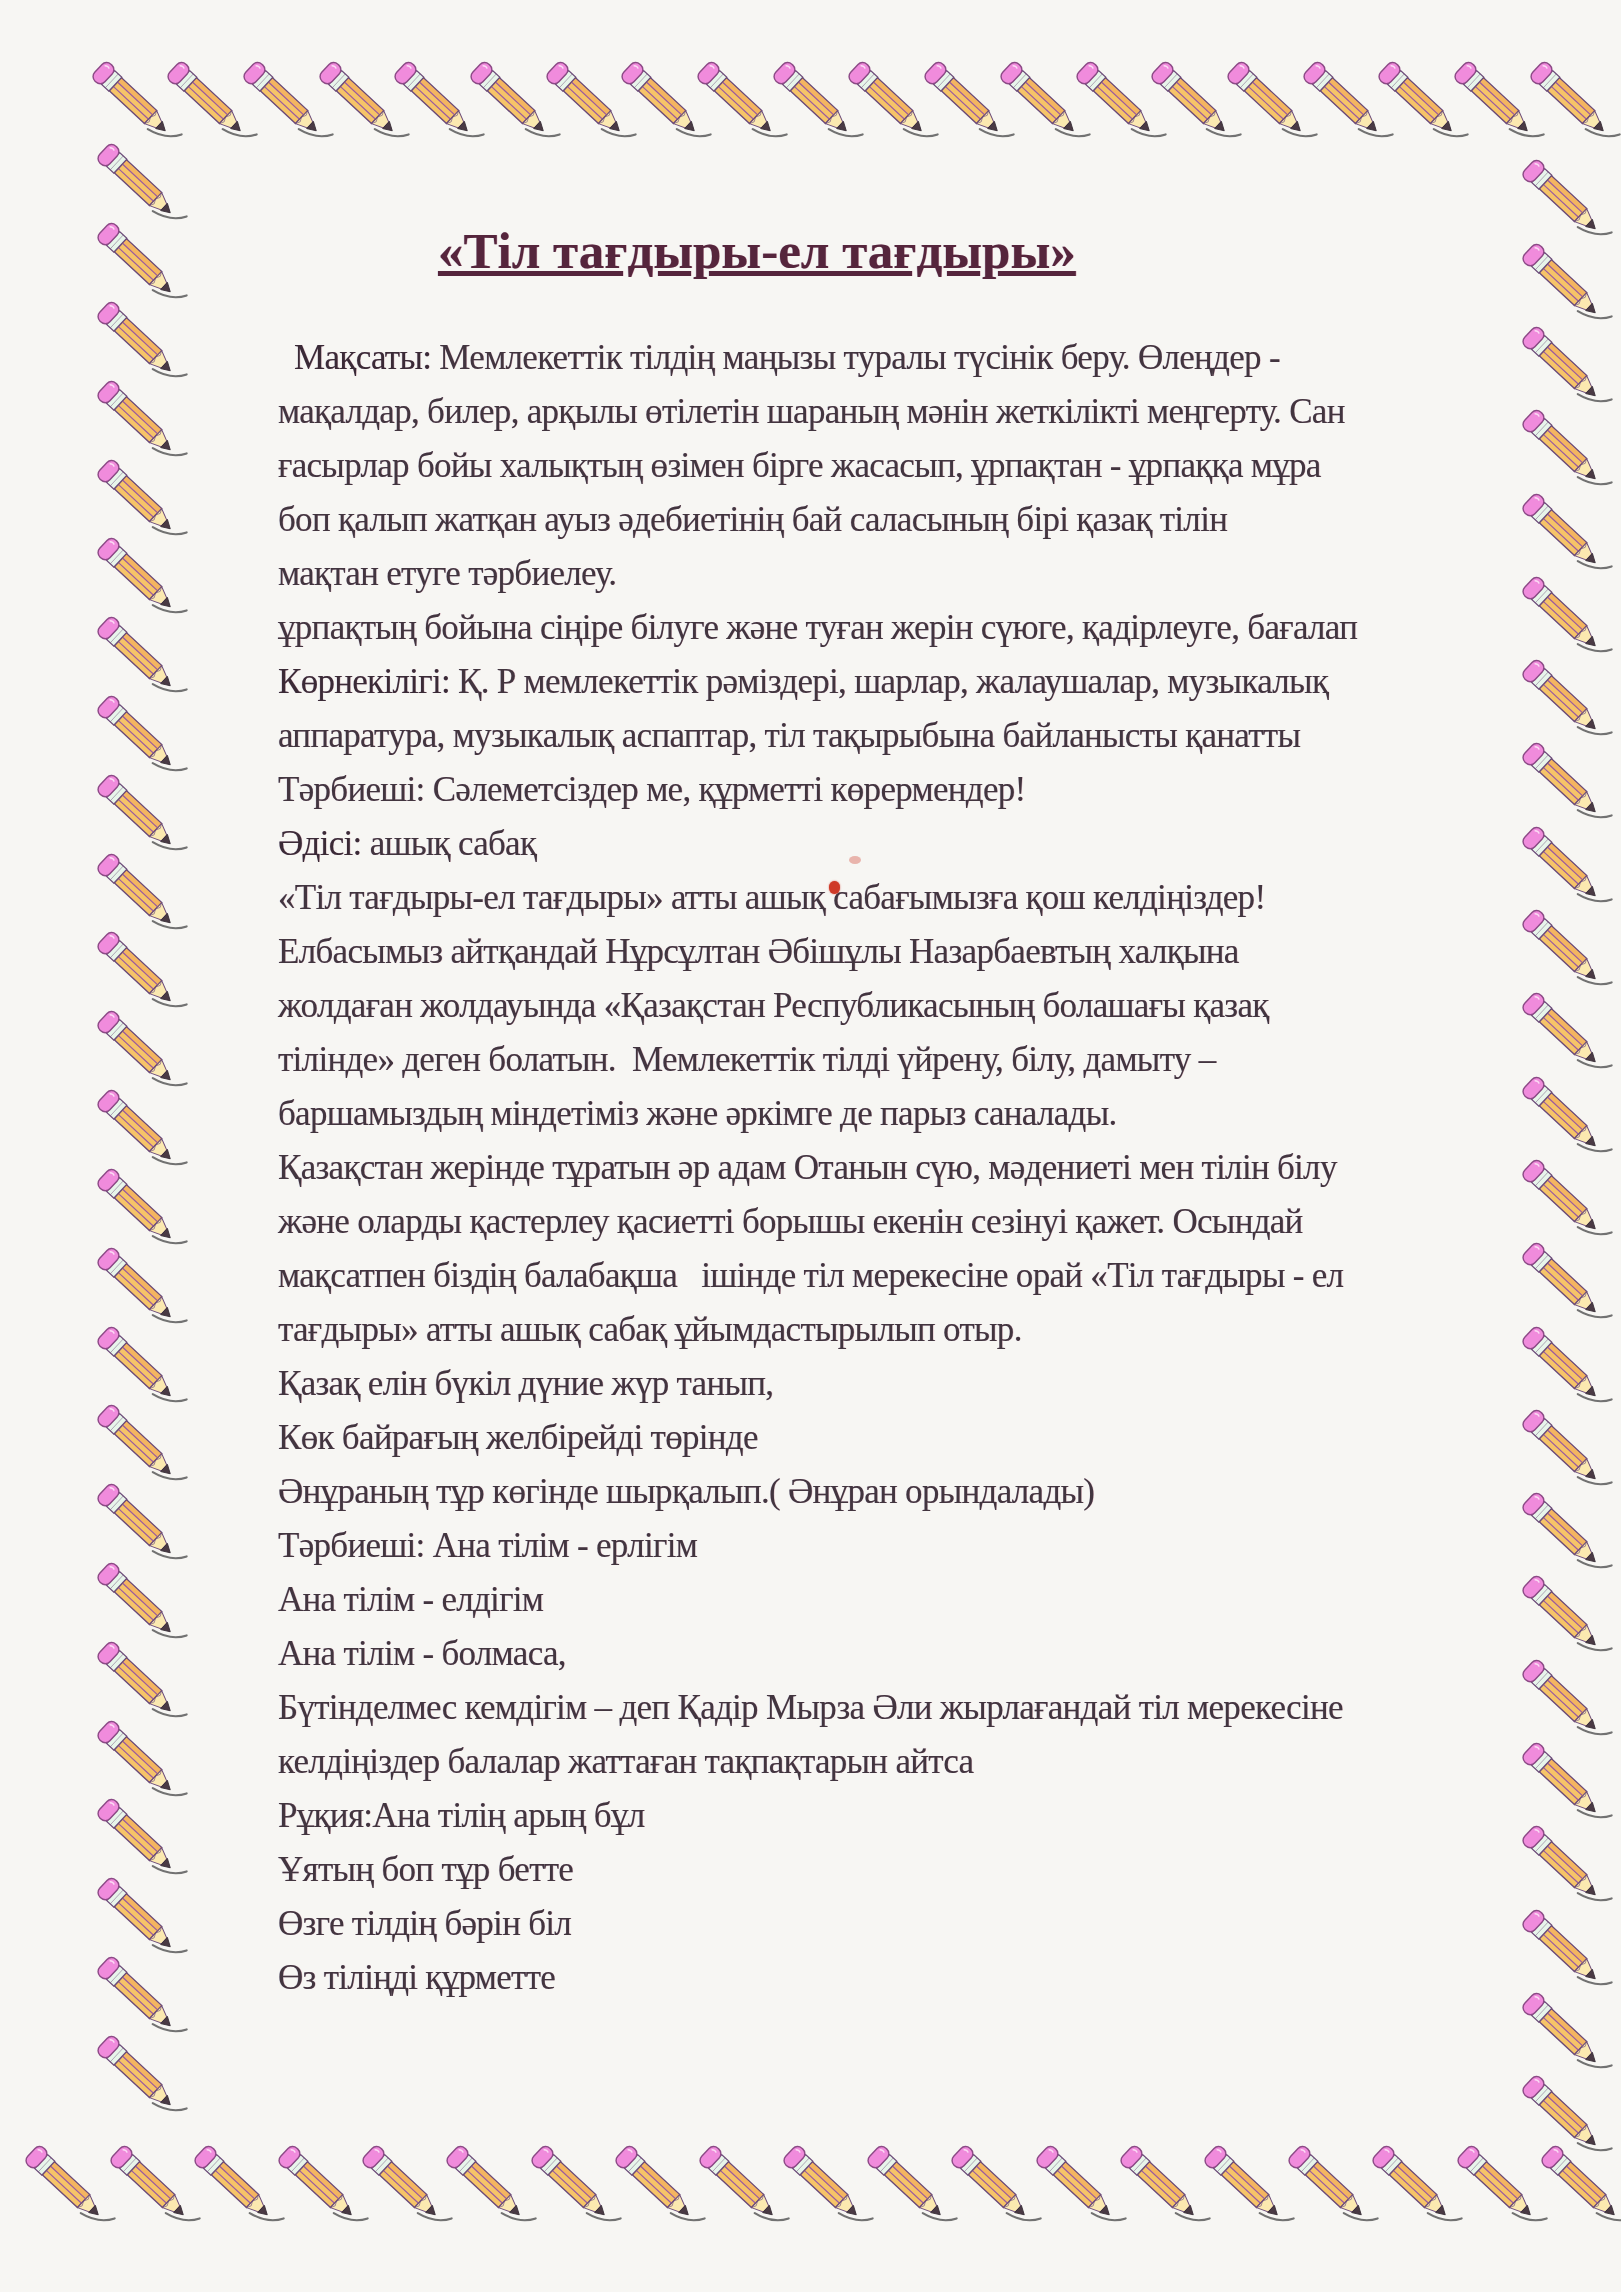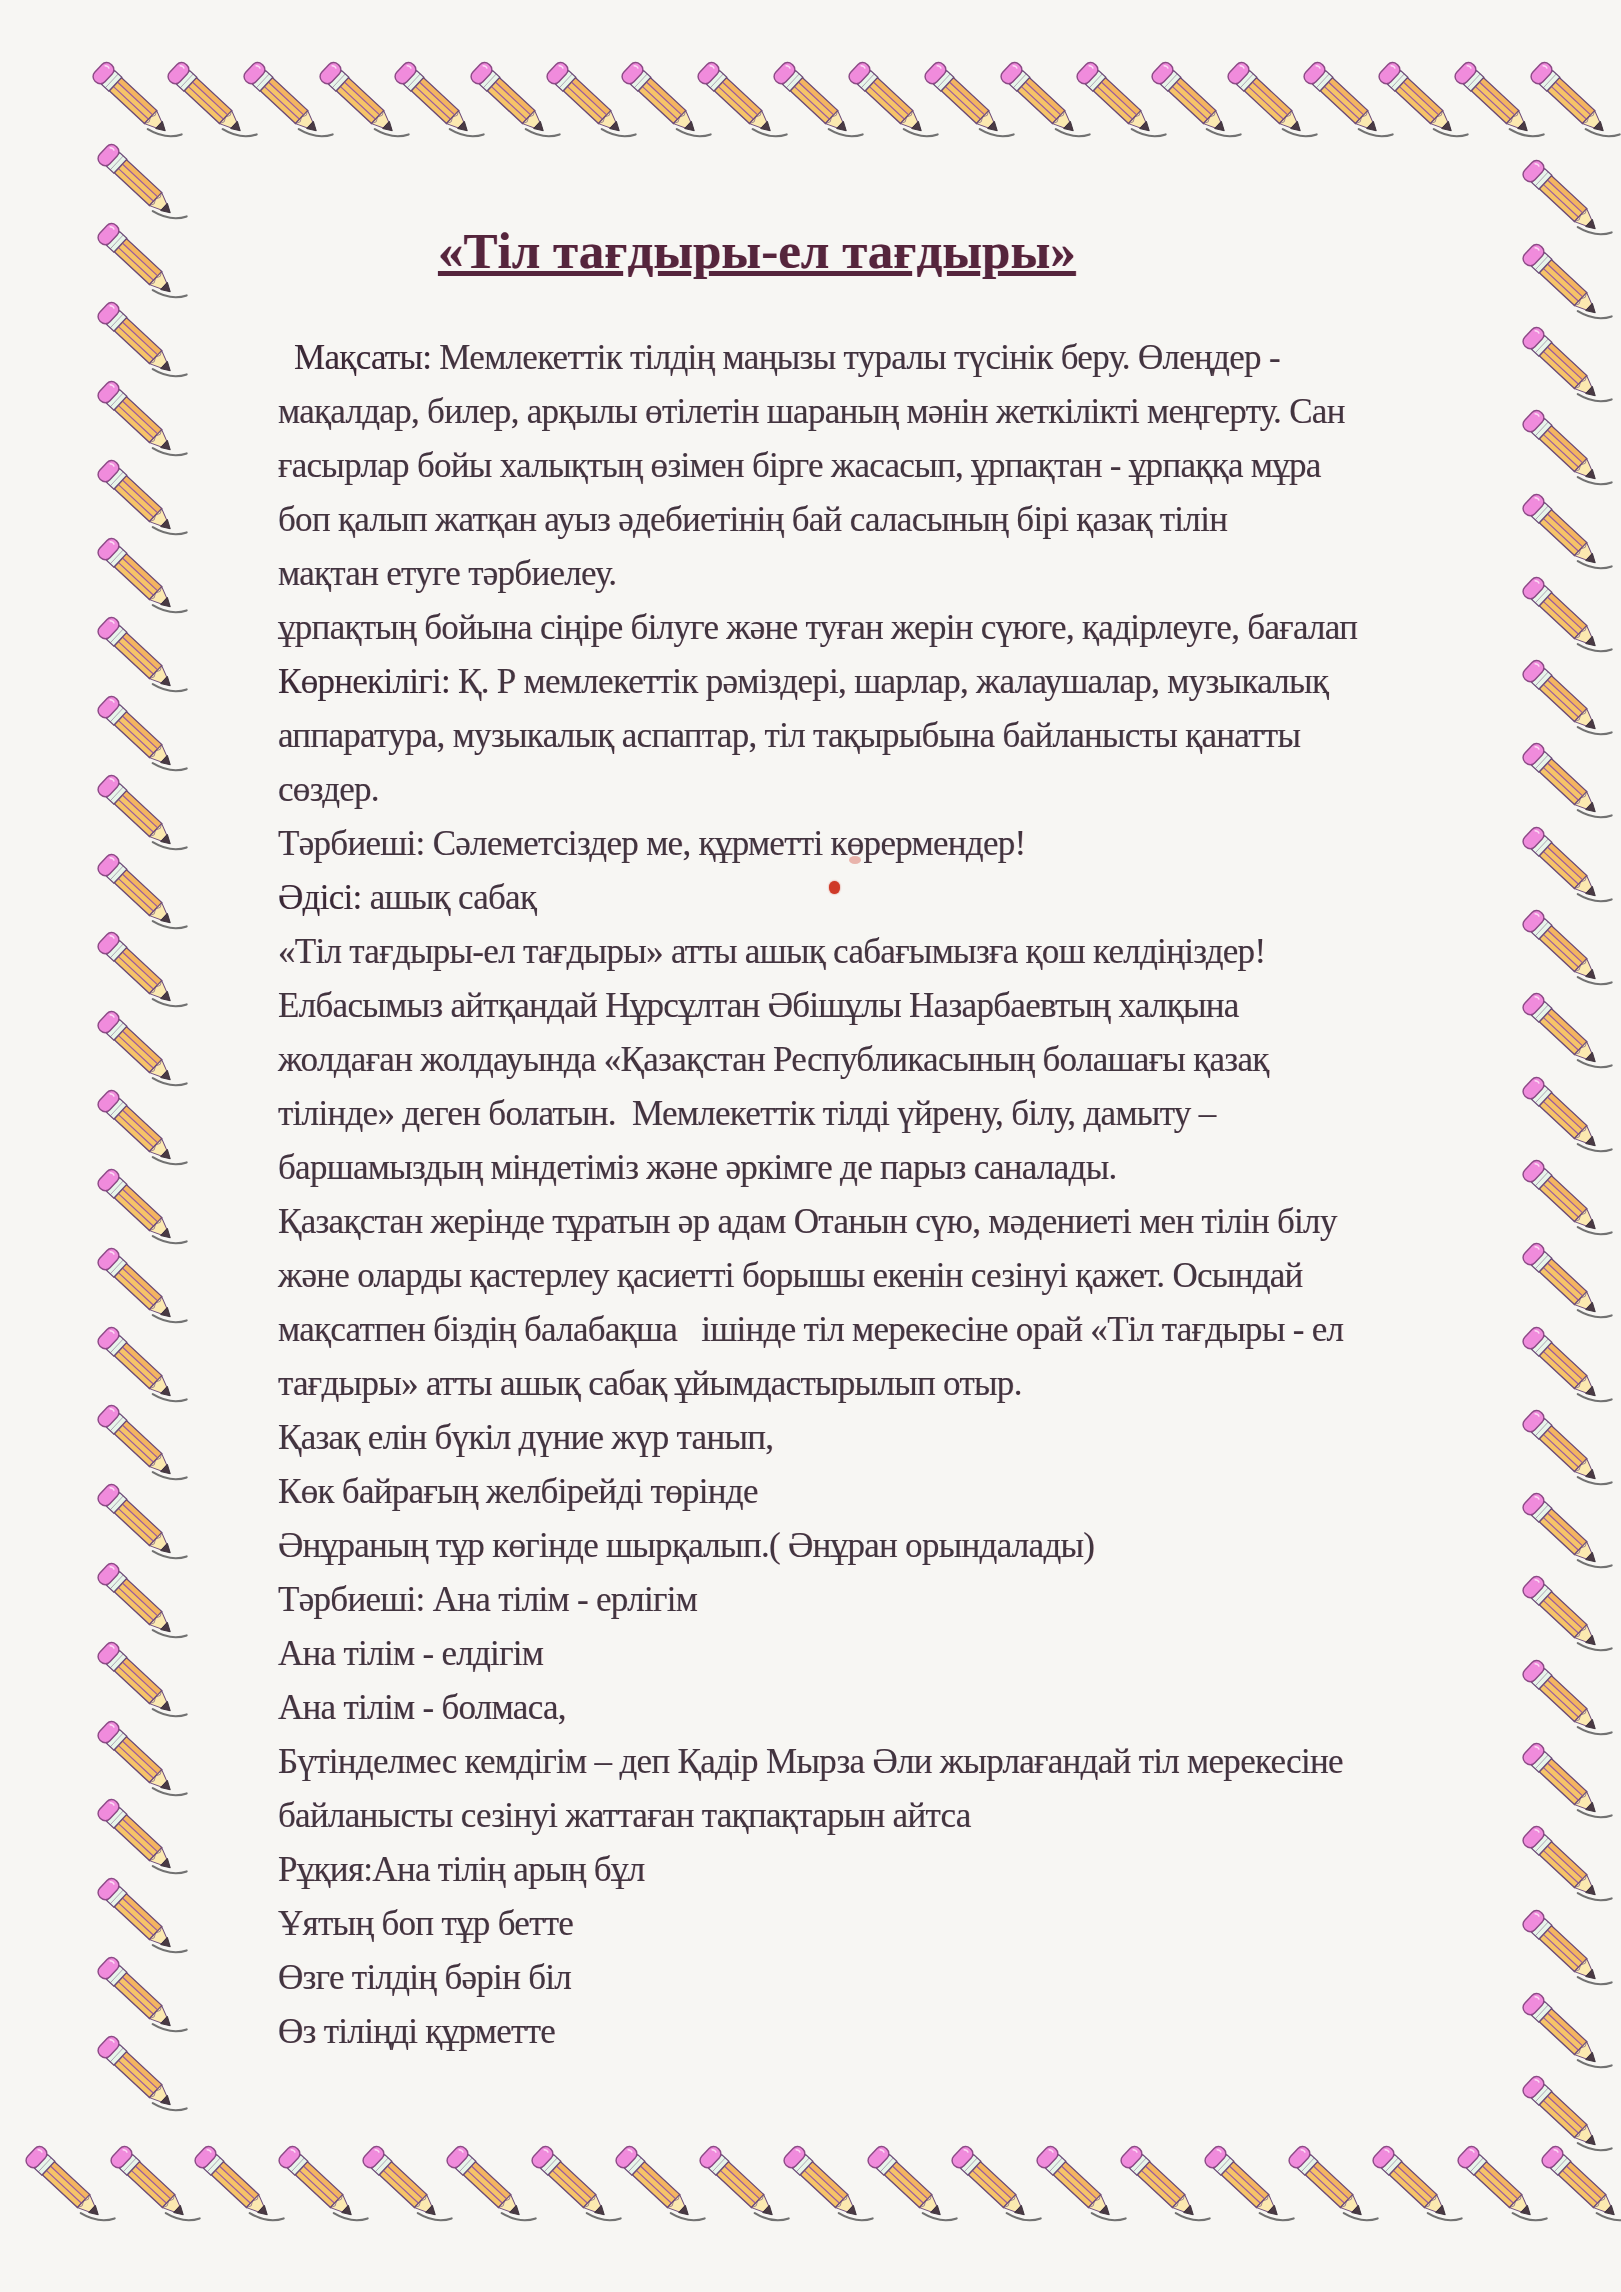--- a/index.html
+++ b/index.html
@@ -335,40 +335,39 @@
   <h1 class="title">«Тіл тағдыры-ел тағдыры»</h1>
   <div class="doc-body">
       <div class="line"><span class="b">  Мақсаты:</span><span> Мемлекеттік тілдің маңызы туралы түсінік беру. Өлеңдер -</span></div>
       <div class="line"><span>мақалдар, билер, арқылы өтілетін шараның мәнін жеткілікті меңгерту. Сан</span></div>
       <div class="line"><span>ғасырлар бойы халықтың өзімен бірге жасасып, ұрпақтан - ұрпаққа мұра</span></div>
       <div class="line"><span>боп қалып жатқан ауыз әдебиетінің бай саласының бірі қазақ тілін</span></div>
       <div class="line"><span>мақтан етуге тәрбиелеу.</span></div>
       <div class="line"><span>ұрпақтың бойына сіңіре білуге және туған жерін сүюге, қадірлеуге, бағалап</span></div>
       <div class="line"><span class="b">Көрнекілігі:</span><span> Қ. Р мемлекеттік рәміздері, шарлар, жалаушалар, музыкалық</span></div>
       <div class="line"><span>аппаратура, музыкалық аспаптар, тіл тақырыбына байланысты қанатты</span></div>
-      <div class="line"><span>сөздер.</span></div>
       <div class="line"><span>Тәрбиеші: Сәлеметсіздер ме, құрметті көрермендер!</span></div>
       <div class="line"><span class="b">Әдісі:</span><span> ашық сабақ</span></div>
       <div class="line"><span>«Тіл тағдыры-ел тағдыры» атты ашық сабағымызға қош келдіңіздер!</span></div>
       <div class="line"><span>Елбасымыз айтқандай Нұрсұлтан Әбішұлы Назарбаевтың халқына</span></div>
       <div class="line"><span>жолдаған жолдауында «Қазақстан Республикасының болашағы қазақ</span></div>
       <div class="line"><span>тілінде» деген болатын.  Мемлекеттік тілді үйрену, білу, дамыту –</span></div>
       <div class="line"><span>баршамыздың міндетіміз және әркімге де парыз саналады.</span></div>
       <div class="line"><span>Қазақстан жерінде тұратын әр адам Отанын сүю, мәдениеті мен тілін білу</span></div>
       <div class="line"><span>және оларды қастерлеу қасиетті борышы екенін сезінуі қажет. Осындай</span></div>
       <div class="line"><span>мақсатпен біздің балабақша   ішінде тіл мерекесіне орай «Тіл тағдыры - ел</span></div>
       <div class="line"><span>тағдыры» атты ашық сабақ ұйымдастырылып отыр.</span></div>
       <div class="line"><span>Қазақ елін бүкіл дүние жүр танып,</span></div>
       <div class="line"><span>Көк байрағың желбірейді төрінде</span></div>
       <div class="line"><span>Әнұраның тұр көгінде шырқалып.( Әнұран орындалады)</span></div>
       <div class="line"><span>Тәрбиеші: Ана тілім - ерлігім</span></div>
       <div class="line"><span>Ана тілім - елдігім</span></div>
       <div class="line"><span>Ана тілім - болмаса,</span></div>
       <div class="line"><span>Бүтінделмес кемдігім – деп Қадір Мырза Әли жырлағандай тіл мерекесіне</span></div>
-      <div class="line"><span>байланысты сезінуі жаттаған тақпақтарын айтса</span></div>
+      <div class="line"><span>келдіңіздер балалар жаттаған тақпақтарын айтса</span></div>
       <div class="line"><span>Рұқия:Ана тілің арың бұл</span></div>
       <div class="line"><span>Ұятың боп тұр бетте</span></div>
       <div class="line"><span>Өзге тілдің бәрін біл</span></div>
       <div class="line"><span>Өз тіліңді құрметте</span></div>
     </div>
 
   <div class="speck speck1"></div>
   <div class="speck speck2"></div>
 </div>
 

